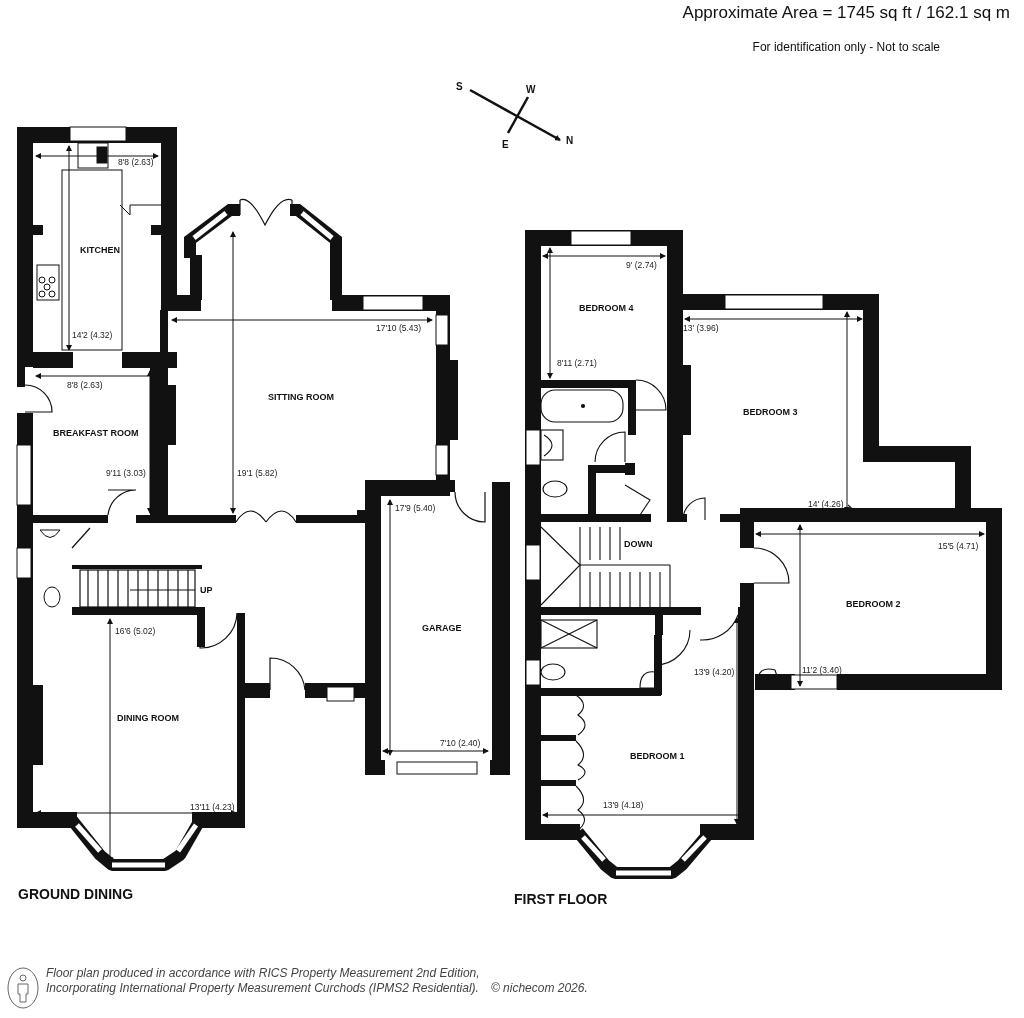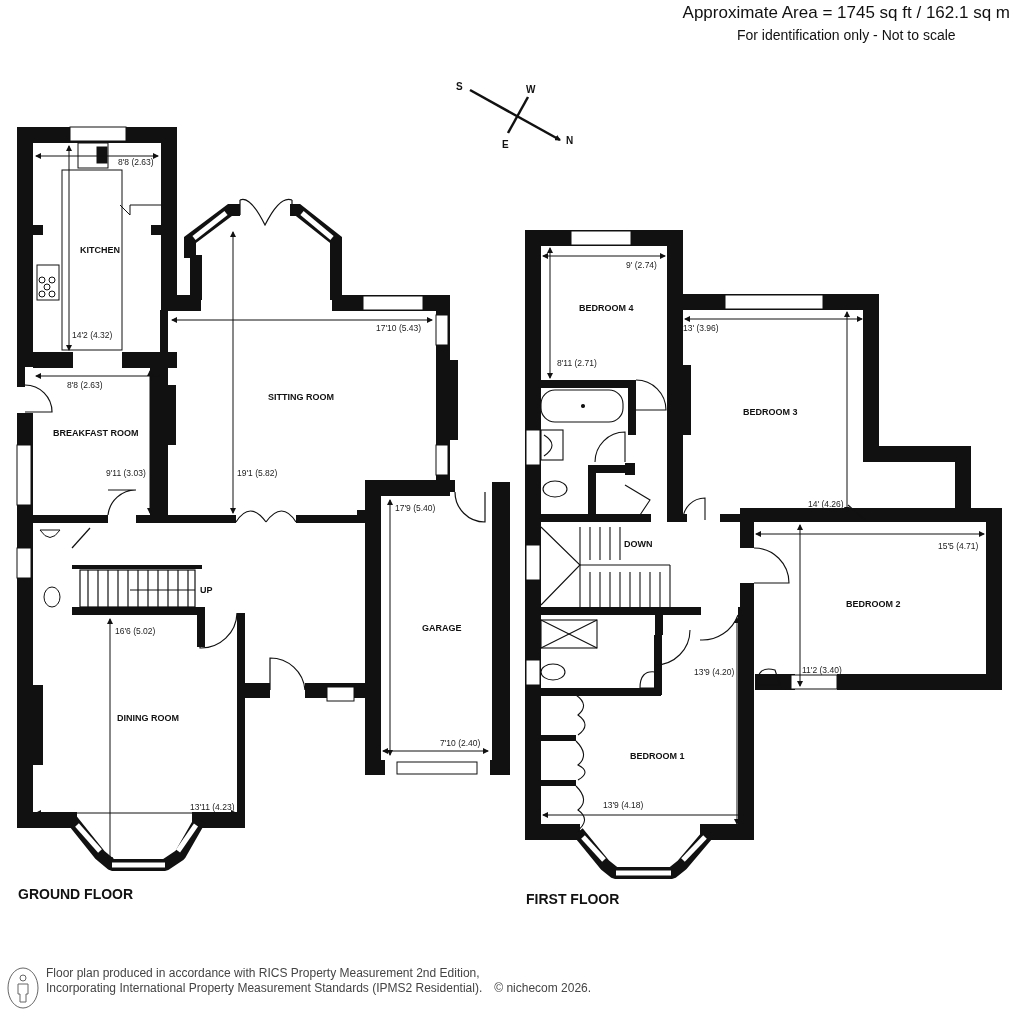--- a/index.html
+++ b/index.html
@@ -1,24 +1,24 @@
 <!DOCTYPE html>
 <html><head>
 <meta charset="utf-8">
 <style>
   html, body { margin:0; padding:0; background:#ffffff; }
   body { width:1024px; height:1018px; position:relative; overflow:hidden; font-family:"Liberation Sans", sans-serif; color:#111; }
   .area { position:absolute; right:14px; text-align:center; font-size:17px; line-height:22px; color:#111; }
-  .area .note { font-size:14px; margin-top:4px; line-height:14px; }
+  .area .note { font-size:12px; margin-top:16px; line-height:14px; }
   svg.plan { position:absolute; left:0; top:0; }
   .room-label { font-family:"Liberation Sans", sans-serif; font-size:9px; font-weight:bold; fill:#111; }
   .dim { font-family:"Liberation Sans", sans-serif; font-size:8.5px; fill:#222; }
   .floor-title { position:absolute; font-weight:bold; font-size:14px; color:#111; }
   .compass-l { font-family:"Liberation Sans", sans-serif; font-size:10px; font-weight:bold; fill:#111; }
-  .footer { position:absolute; left:6px; top:966px; display:flex; align-items:flex-start; }
+  .footer { position:absolute; left:6px; top:966px; display:flex; align-items:flex-start;font-style:italic; }
   .footer .person { width:34px; height:44px; }
   .footer .text { font-size:12px; line-height:15px; color:#444; margin-left:6px; }
   .footer .copy { margin-left:12px;text-align:right; }
 </style>
 </head>
 <body>
 
 <div class="area" style="top:2px;">
   <div>Approximate Area = 1745 sq ft / 162.1 sq m</div>
   <div class="note">For identification only - Not to scale</div>
@@ -304,26 +304,26 @@
   <text class="dim" x="683" y="331">13' (3.96)</text>
   <text class="dim" x="808" y="507">14' (4.26)</text>
   <text class="room-label" x="846" y="607">BEDROOM 2</text>
   <text class="dim" x="938" y="549">15'5 (4.71)</text>
   <text class="dim" x="802" y="673">11'2 (3.40)</text>
   <text class="room-label" x="630" y="759">BEDROOM 1</text>
   <text class="dim" x="603" y="808">13'9 (4.18)</text>
   <text class="dim" x="694" y="675">13'9 (4.20)</text>
 </svg>
 
-<div class="floor-title" style="left:18px; top:886px;">GROUND FLOOR</div>
-<div class="floor-title" style="left:526px; top:891px;">FIRST FLOOR</div>
+<div class="floor-title" style="left:18px; top:886px;">GROUND DINING</div>
+<div class="floor-title" style="left:514px; top:891px;">FIRST FLOOR</div>
 
 <div class="footer">
   <svg class="person" viewBox="0 0 34 44">
     <ellipse cx="17" cy="22" rx="15" ry="20" fill="none" stroke="#666" stroke-width="1"></ellipse>
     <circle cx="17" cy="12" r="3" fill="none" stroke="#666" stroke-width="1"></circle>
     <path d="M12,18 L22,18 L22,28 L20,28 L20,36 L14,36 L14,28 L12,28 Z" fill="none" stroke="#666" stroke-width="1"></path>
   </svg>
   <div class="text">
     <div>Floor plan produced in accordance with RICS Property Measurement 2nd Edition,</div>
-    <div><span>Incorporating International Property Measurement Standards (IPMS2 Residential).</span><span class="copy">© nichecom 2026.</span></div>
+    <div><span>Incorporating International Property Measurement Curchods (IPMS2 Residential).</span><span class="copy">© nichecom 2026.</span></div>
   </div>
 </div>
 
 </body></html>

